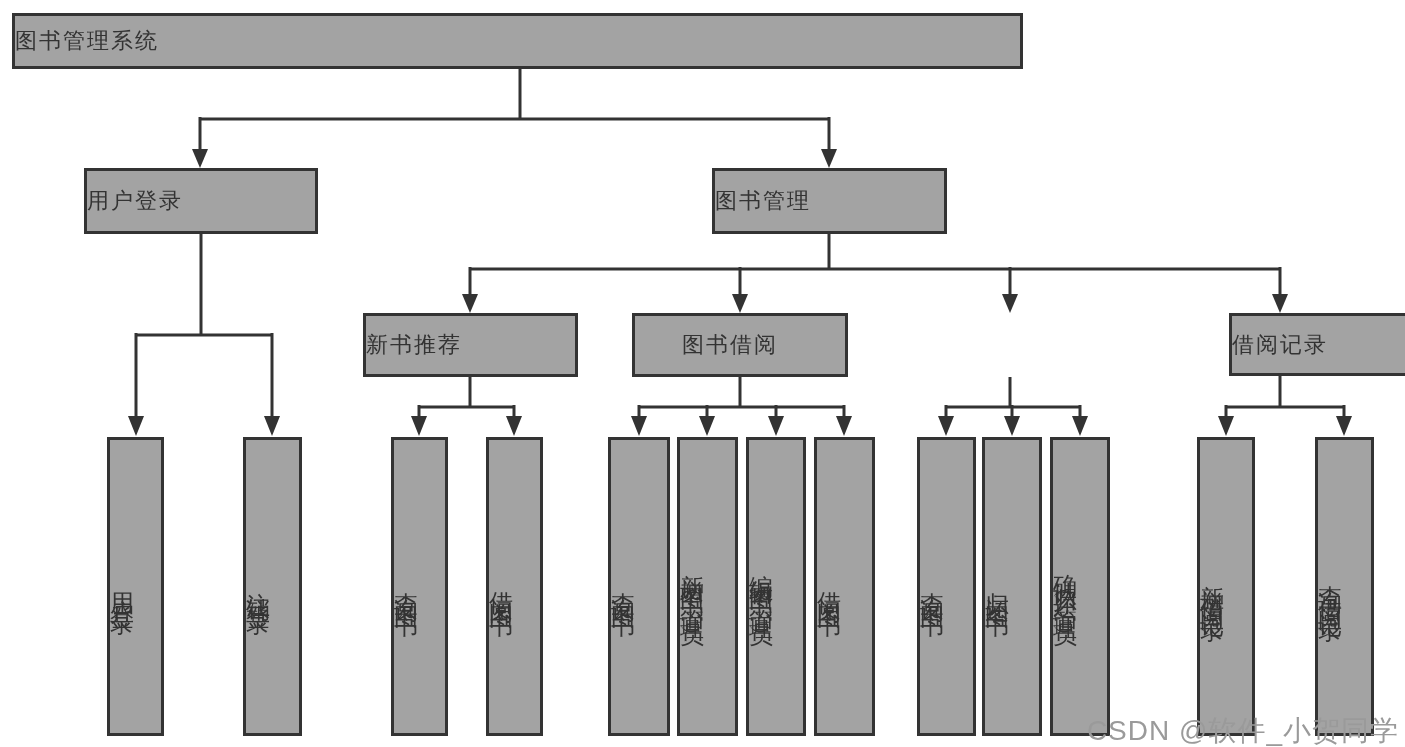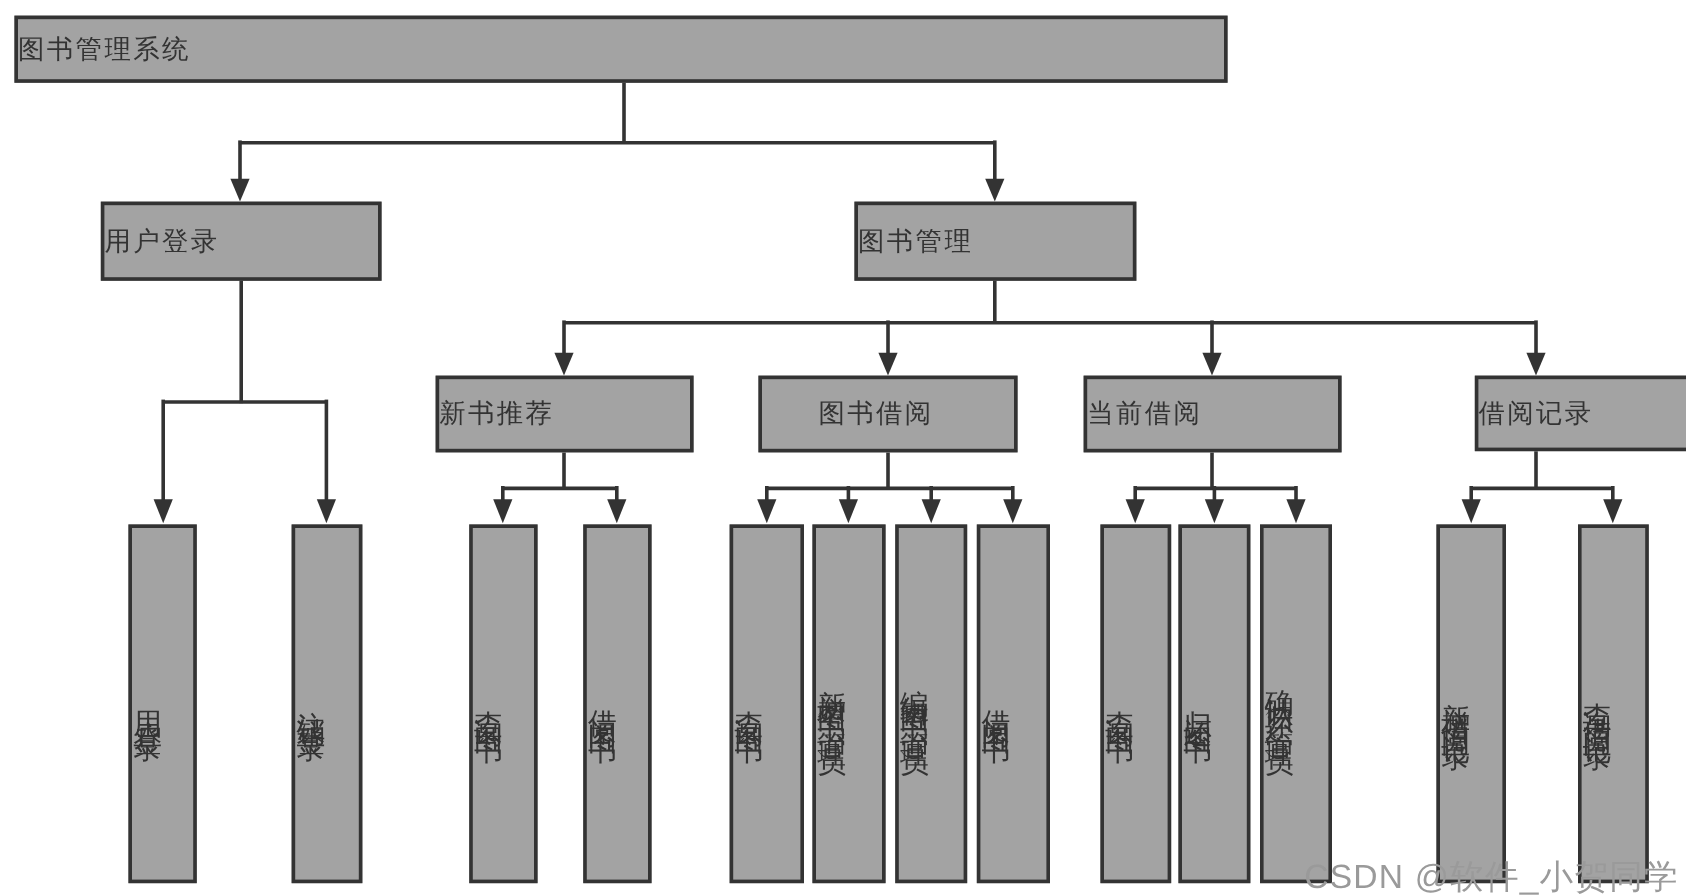--- a/index.html
+++ b/index.html
@@ -131,23 +131,20 @@
   <div id="b-mgmt" class="box h">
     <span class="lbl">图书管理</span>
   </div>
 
   <div id="b-rec" class="box h">
     <span class="lbl">新书推荐</span>
   </div>
   <div id="b-bor" class="box h">
     <span class="lbl">图书借阅</span>
   </div>
-  <div id="b-cur" class="box h">
-    <span class="lbl">当前借阅</span>
-  </div>
   <div id="b-recs" class="box h">
     <span class="lbl">借阅记录</span>
   </div>
 
   <div id="l-login" class="box v leaf">
     <span class="lbl">用户登录</span>
   </div>
   <div id="l-logout" class="box v leaf">
     <span class="lbl">注销登录</span>
   </div>

